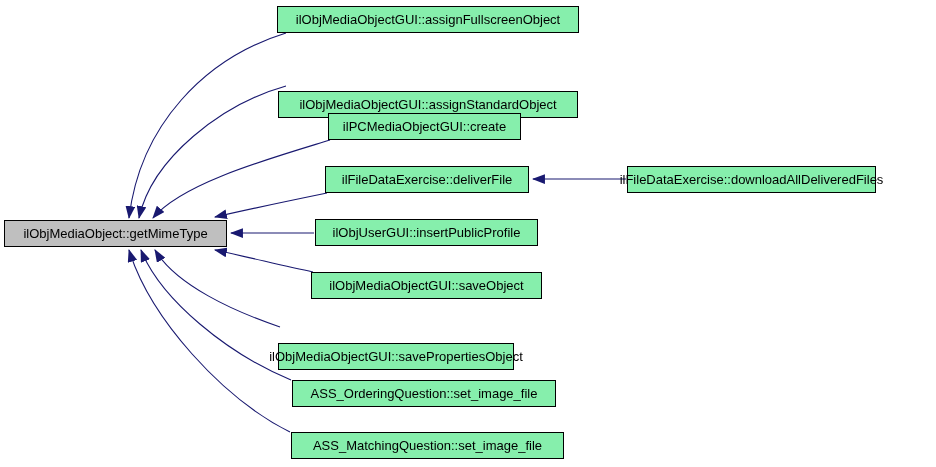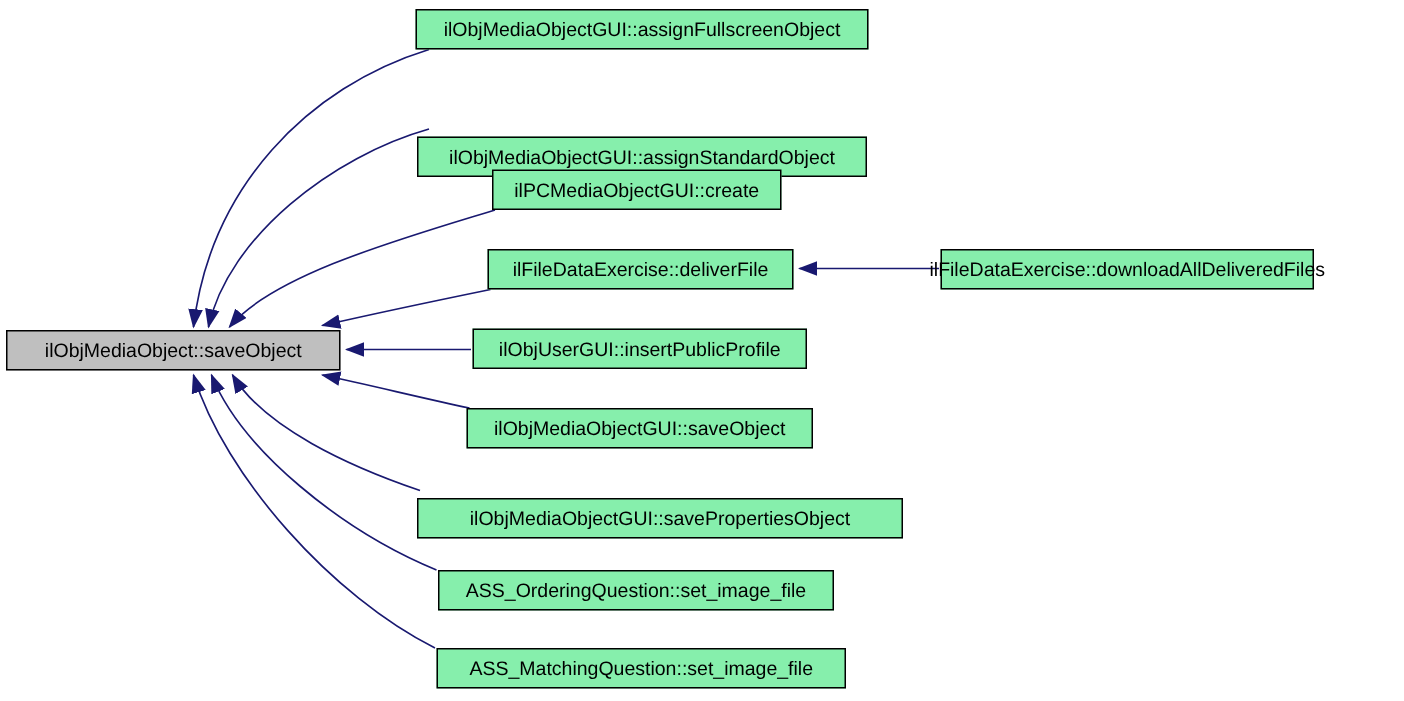--- a/index.html
+++ b/index.html
@@ -43,35 +43,35 @@
     <path class="edge" d="M 330 140 C 268 159, 182 183, 153 218" marker-end="url(#arrow)"></path>
     <path class="edge" d="M 327 193 C 288 201, 250 209, 215 217" marker-end="url(#arrow)"></path>
     <path class="edge" d="M 314 233 L 231 233" marker-end="url(#arrow)"></path>
     <path class="edge" d="M 313 272 C 284 266, 248 257, 215 250" marker-end="url(#arrow)"></path>
     <path class="edge" d="M 280 327 C 233 311, 176 285, 155 250" marker-end="url(#arrow)"></path>
     <path class="edge" d="M 291 380 C 228 354, 161 300, 141 250" marker-end="url(#arrow)"></path>
     <path class="edge" d="M 290 432 C 222 398, 150 318, 129 250" marker-end="url(#arrow)"></path>
     <path class="edge" d="M 626 179 L 533 179" marker-end="url(#arrow)"></path>
   </svg>
 
-  <div class="node center-node" style="left:4px;top:220px;width:223px;height:27px;">ilObjMediaObject::saveObject</div>
+  <div class="node center-node" style="left:4px;top:220px;width:223px;height:27px;">ilObjMediaObject::getMimeType</div>
 
   <div class="node" style="left:277px;top:6px;width:302px;height:27px;">ilObjMediaObjectGUI::assignFullscreenObject</div>
 
   <div class="node" style="left:278px;top:59px;width:300px;height:27px;margin-top:32px;">ilObjMediaObjectGUI::assignStandardObject</div>
 
   <div class="node" style="left:325px;top:166px;width:204px;height:27px;">ilFileDataExercise::deliverFile</div>
 
   <div class="node" style="left:328px;top:113px;width:193px;height:27px;">ilPCMediaObjectGUI::create</div>
 
   <div class="node" style="left:311px;top:272px;width:231px;height:27px;">ilObjMediaObjectGUI::saveObject</div>
 
   <div class="node" style="left:315px;top:219px;width:223px;height:27px;">ilObjUserGUI::insertPublicProfile</div>
 
-  <div class="node" style="left:278px;top:332px;width:324px;height:27px;">ilObjMediaObjectGUI::savePropertiesObject</div>
+  <div class="node" style="left:278px;top:343px;width:236px;height:27px;">ilObjMediaObjectGUI::savePropertiesObject</div>
 
   <div class="node" style="left:291px;top:432px;width:273px;height:27px;">ASS_MatchingQuestion::set_image_file</div>
 
   <div class="node" style="left:292px;top:380px;width:264px;height:27px;">ASS_OrderingQuestion::set_image_file</div>
 
   <div class="node" style="left:627px;top:166px;width:249px;height:27px;">ilFileDataExercise::downloadAllDeliveredFiles</div>
 
 </div>
 
 </body></html>

